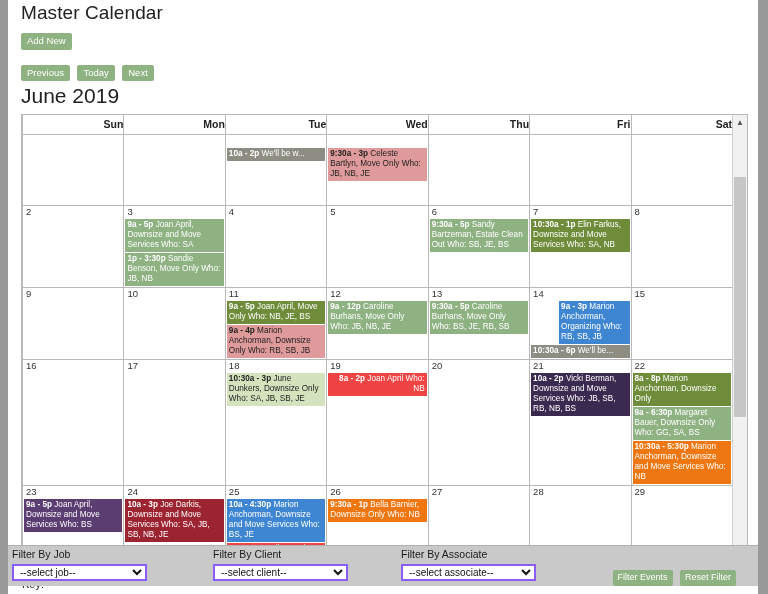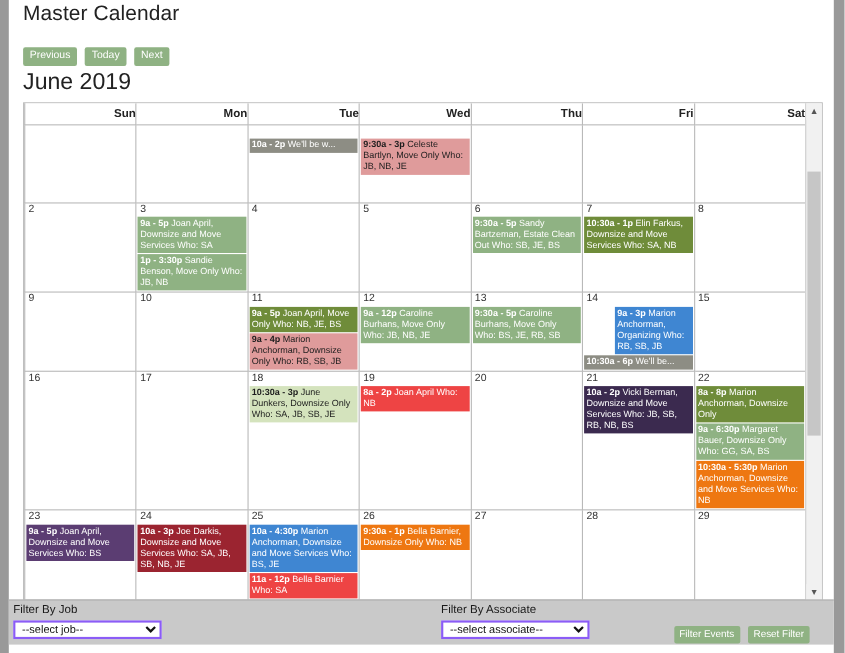--- a/index.html
+++ b/index.html
@@ -198,20 +198,23 @@
 
 <div id="page">
 
   <div class="edge-strip"></div>
   <div class="edge-strip-right"></div>
 
   <div class="content">
 
     <h1 class="page-title">Master Calendar</h1>
 
+    <div class="addnew-wrap">
+      <button class="btn-green">Add New</button>
+    </div>
 
     <div class="nav-wrap">
       <button class="btn-green">Previous</button>
       <button class="btn-green">Today</button>
       <button class="btn-green">Next</button>
     </div>
 
     <h2 class="month-title">June 2019</h2>
 
     <div class="cal-wrap">
@@ -350,21 +353,21 @@
               </td>
               <td class="r3">
                 <div class="daynum">18</div>
                 <div class="events">
                   <div class="ev light" style="background: rgb(212, 227, 189);"><b>10:30a - 3p</b><span> June Dunkers, Downsize Only Who: SA, JB, SB, JE</span></div>
                 </div>
               </td>
               <td class="r3">
                 <div class="daynum">19</div>
                 <div class="events">
-                  <div class="ev" style="background: rgb(238, 68, 68);"><b>8a - 2p</b><span> Joan April Who: NB</span></div>
+                  <div class="ev" style="background: rgb(238, 68, 68); text-align: right;"><b>8a - 2p</b><span> Joan April Who: NB</span></div>
                 </div>
               </td>
               <td class="r3">
                 <div class="daynum">20</div>
                 <div class="events"></div>
               </td>
               <td class="r3">
                 <div class="daynum">21</div>
                 <div class="events">
                   <div class="ev" style="background: rgb(59, 42, 79);"><b>10a - 2p</b><span> Vicki Berman, Downsize and Move Services Who: JB, SB, RB, NB, BS</span></div>
@@ -430,20 +433,26 @@
     <div class="key-label">Key:</div>
 
   </div>
 
   <div class="filter-bar">
     <div class="filter-inner">
       <div class="f-group" style="left:4px;">
         <span class="f-label">Filter By Job</span>
         <select class="f-select">
           <option>--select job--</option>
+        </select>
+      </div>
+      <div class="f-group" style="left:205px;">
+        <span class="f-label">Filter By Client</span>
+        <select class="f-select">
+          <option>--select client--</option>
         </select>
       </div>
       <div class="f-group" style="left:393px;">
         <span class="f-label">Filter By Associate</span>
         <select class="f-select">
           <option>--select associate--</option>
         </select>
       </div>
       <div class="f-actions">
         <button class="btn-green">Filter Events</button>

